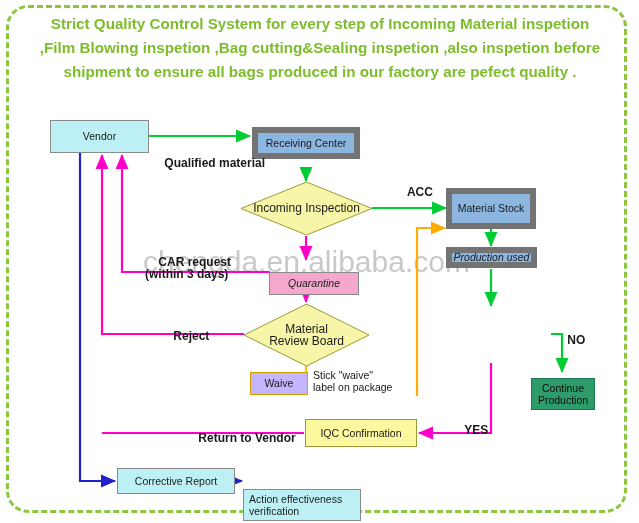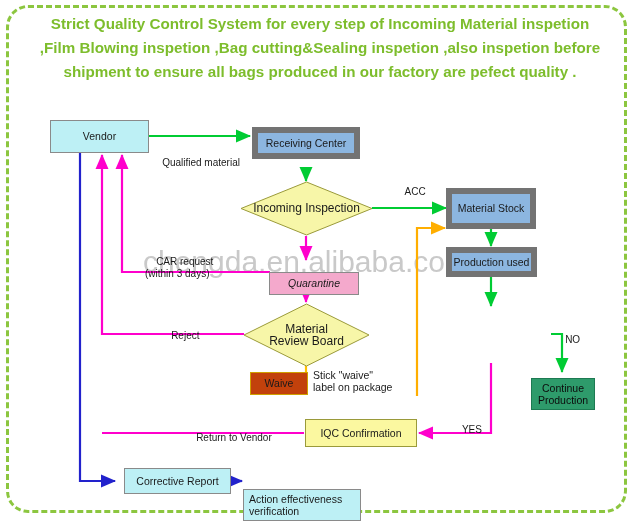--- a/index.html
+++ b/index.html
@@ -30,32 +30,32 @@
   
   .node{position:absolute;box-sizing:border-box;display:flex;
         align-items:center;justify-content:center;text-align:center;
         font-size:10.5px;color:#1a1a1a;line-height:12.5px;}
 
   .box{border:1px solid #7a7a7a;}
   .cyan{background:#bdf0f5;border:1px solid #8a8a8a;}
   .blue{background:#8cb6e0;border:6px solid #737373;}
   .pink{background:#f4a9cc;border:1px solid #8a8a8a;}
   .yellowbox{background:#fbf8a0;border:1px solid #9a9a3a;}
-  .gold{background:#c2410c;border:1px solid #d0a000;}
+  .gold{background:#c4b5fd;border:1px solid #d0a000;}
   .greenbox{background:#2e9b6b;border:1px solid #1d7a52;color:#0c0c0c;}
 
   
   .diamond{position:absolute;}
   .diamond .dlabel{position:absolute;left:0;top:0;width:100%;height:100%;
      display:flex;align-items:center;justify-content:center;text-align:center;
      font-size:12px;color:#1a1a1a;line-height:12.5px;}
 
   
-  .elabel{position:absolute;font-size:10px;color:#1a1a1a;
-          line-height:12.5px;white-space:pre;}
+  .elabel{position:absolute;font-size:12px;color:#1a1a1a;
+          line-height:12.5px;white-space:pre;font-weight:bold;}
 
   svg.layer{position:absolute;left:0;top:0;width:639px;height:523px;
             pointer-events:none;}
 </style>
 </head>
 <body>
 
 <div id="frame">
 
   <div id="border-frame"></div>
@@ -128,21 +128,21 @@
     <svg width="133" height="55" viewBox="0 0 133 55">
       <polygon points="66.5,1 132,27.5 66.5,54 1,27.5" fill="#f7f6a8" stroke="#9a9a3a" stroke-width="1"></polygon>
     </svg>
     <div class="dlabel">Incoming Inspection</div>
   </div>
 
   <div class="node box blue" style="left:446px;top:188px;width:90px;height:41px;">
     <span>Material Stock</span>
   </div>
 
-  <div class="node box blue" style="left:446px;top:247px;width:91px;height:30px;">
+  <div class="node box blue" style="left:446px;top:247px;width:91px;height:21px;font-style:italic;">
     <span>Production used</span>
   </div>
 
   <div class="node box pink" style="left:269px;top:272px;width:90px;height:23px;font-style:italic;">
     <span>Quarantine</span>
   </div>
 
   <div class="diamond" style="left:243px;top:303px;width:127px;height:64px;">
     <svg width="127" height="64" viewBox="0 0 127 64">
       <polygon points="63.5,1 126,32 63.5,63 1,32" fill="#f7f6a8" stroke="#9a9a3a" stroke-width="1"></polygon>
@@ -163,21 +163,21 @@
 
   <div class="node box greenbox" style="left:531px;top:378px;width:64px;height:32px;">
     <span style="white-space:pre-line;">Continue
 Production</span>
   </div>
 
   <div class="node box yellowbox" style="left:305px;top:419px;width:112px;height:28px;">
     <span>IQC Confirmation</span>
   </div>
 
-  <div class="node box cyan" style="left:124px;top:468px;width:107px;height:26px;">
+  <div class="node box cyan" style="left:117px;top:468px;width:118px;height:26px;">
     <span>Corrective Report</span>
   </div>
 
   <div class="node box cyan" style="left:243px;top:465px;width:118px;height:32px;justify-content:flex-start;text-align:left;padding-left:5px;margin-top:24px;">
     <span style="white-space:pre-line;">Action effectiveness
 verification</span>
   </div>
 
   <div class="elabel" style="left:151px;top:144px;">
     <span>Qualified material</span>

